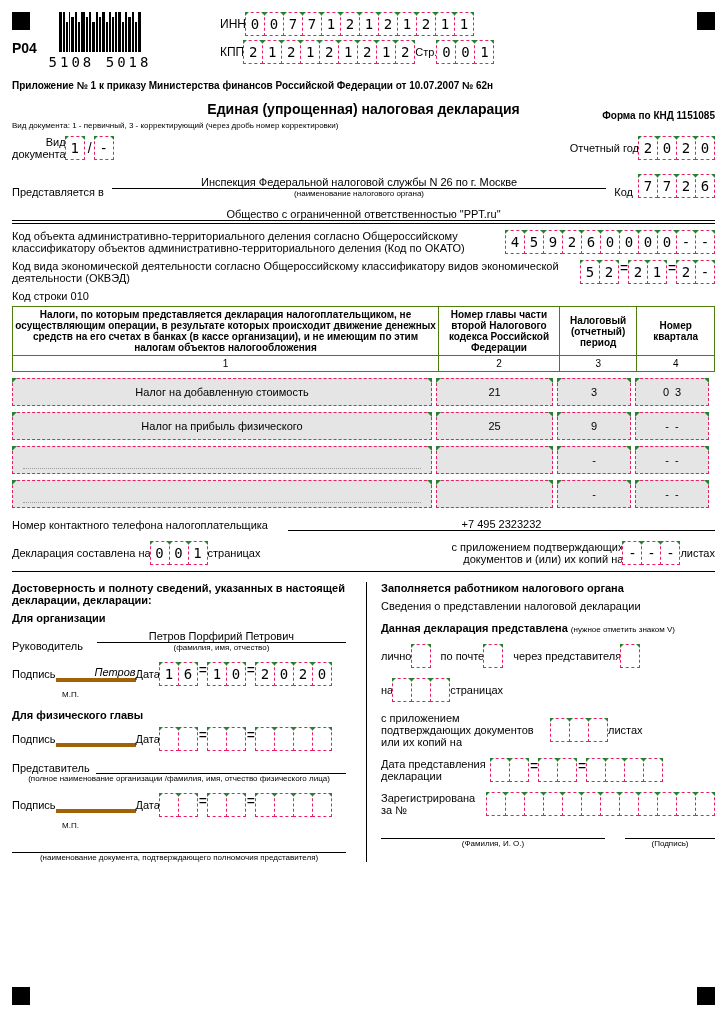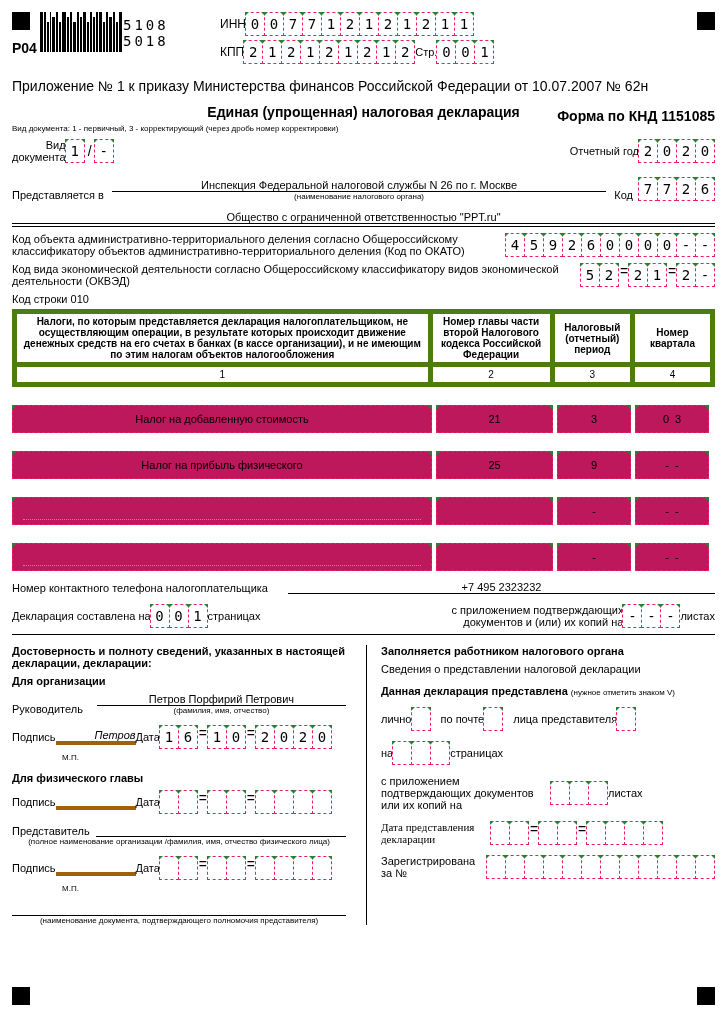--- a/index.html
+++ b/index.html
@@ -5,21 +5,21 @@
   body {
     font-family: Arial, sans-serif;
     font-size: 11px;
     margin: 0;
     padding: 12px;
     width: 703px;
     background: white;
     color: black;
   }
   .top-row { display: flex; align-items: flex-start; gap: 10px; }
-  .barcode-block { display: flex; flex-direction: row; align-items: center; width: 120px; }
+  .barcode-block { display: flex; flex-direction: column; align-items: center; width: 120px; }
   .barcode { display:flex; align-items:flex-end; height: 40px; gap:0;}
   .barcode div { background:black; width:2px; margin-right:1px; }
   .barcode-num { font-family: monospace; font-size:14px; letter-spacing:3px; margin-top:2px;}
   .p04 { font-size:14px; font-weight:bold; position:absolute; left:12px; top:40px;}
   .corner-sq { width:18px; height:18px; background:black; }
   .tl { position:absolute; left:12px; top:12px;}
   .tr { position:absolute; right:12px; top:12px;}
   .bl { position:absolute; left:12px; bottom:12px;}
   .br { position:absolute; right:12px; bottom:12px;}
   .inn-kpp { margin-left: 50px; }
@@ -40,32 +40,32 @@
     border-top:4px solid #2e7d32; border-right:4px solid transparent;
     width:0;height:0;
   }
   .cell::after {
     content:''; position:absolute; top:-1px; right:-1px;
     border-top:4px solid #2e7d32; border-left:4px solid transparent;
     width:0;height:0;
   }
   .sep { width:10px; text-align:center; font-size:14px;}
   .title-center { text-align:center; font-weight:bold; font-size:14px; margin:6px 0 4px;}
-  .small { font-size:14px; }
+  .small { font-size:10px;font-weight:bold; }
   .tiny { font-size:8px; }
   .right { text-align:right;}
   .line-under { border-bottom:1px solid black; }
   .flex-between { display:flex; justify-content:space-between; align-items:flex-end;}
   .mt4{margin-top:4px;} .mt6{margin-top:6px;} .mt10{margin-top:10px;}
   .tax-table { width:100%; border-collapse:collapse; margin-top:4px;}
-  .tax-table td, .tax-table th { border:5px solid #4d7c0f; font-size:10px; text-align:center; padding:2px;}
+  .tax-table td, .tax-table th { border:1px solid #4d7c0f; font-size:10px; text-align:center; padding:2px;}
   .wide-cell {
     border:1px dashed #e91e63; height:26px;
     display:flex; align-items:center; justify-content:center;
-    position:relative; background:#be185d;margin-top:12px;
+    position:relative; background:#e5e5e5;
   }
   .wide-cell::before { content:''; position:absolute; top:-1px; left:-1px; border-top:5px solid #2e7d32; border-right:5px solid transparent;}
   .wide-cell::after { content:''; position:absolute; top:-1px; right:-1px; border-top:5px solid #2e7d32; border-left:5px solid transparent;}
   .data-row { display:flex; gap:4px; margin-top:6px;}
   .col1{flex:0 0 418px;} .col2{flex:0 0 115px;} .col3{flex:0 0 72px;} .col4{flex:0 0 72px;}
   .two-col { display:flex; gap:20px; margin-top:10px;}
   .left-col, .right-col { flex:1; }
   .divider-v { border-left:1px solid black; padding-left:14px;}
   .sig-line { border-bottom:4px solid #a16207; display:inline-block; min-width:80px; text-align:right;}
   .italic { font-style:italic;}
@@ -416,21 +416,21 @@
     <div class="mt6">Сведения о представлении налоговой декларации</div>
     <div class="mt10">
       <b>Данная декларация представлена</b>
       <span class="tiny">(нужное отметить знаком V)</span>
     </div>
     <div class="field-row mt10">
       <span>лично</span>
       <div class="cell"></div>
       <span style="margin-left:10px;">по почте</span>
       <div class="cell"></div>
-      <span style="margin-left:10px;">лица представителя</span>
+      <span style="margin-left:10px;">через представителя</span>
       <div class="cell"></div>
     </div>
     <div class="field-row mt10">
       <span>на</span>
       <div class="cells" id="rpages-cells">
           <div class="cell"></div>
           <div class="cell"></div>
           <div class="cell"></div>
         </div>
       <span>страницах</span>
@@ -438,21 +438,21 @@
     <div class="field-row mt10">
       <span style="max-width:170px;">с приложением подтверждающих документов или их копий на</span>
       <div class="cells" id="rattach-cells">
           <div class="cell"></div>
           <div class="cell"></div>
           <div class="cell"></div>
         </div>
       <span>листах</span>
     </div>
     <div class="field-row mt10">
-      <span style="max-width:110px;font-family:Liberation Serif, serif;">Дата представления декларации</span>
+      <span style="max-width:110px;">Дата представления декларации</span>
       <div class="cells" id="rdate-cells">
           <div class="cell"></div>
           <div class="cell"></div>
           <span class="sep">=</span>
           <div class="cell"></div>
           <div class="cell"></div>
           <span class="sep">=</span>
           <div class="cell"></div>
           <div class="cell"></div>
           <div class="cell"></div>
@@ -469,14 +469,24 @@
           <div class="cell"></div>
           <div class="cell"></div>
           <div class="cell"></div>
           <div class="cell"></div>
           <div class="cell"></div>
           <div class="cell"></div>
           <div class="cell"></div>
           <div class="cell"></div>
         </div>
     </div>
+    <div class="flex-between mt10">
+      <div style="flex:1; margin-right:20px;">
+        <div class="line-under">&nbsp;</div>
+        <div class="tiny" style="text-align:center;">(Фамилия, И. О.)</div>
+      </div>
+      <div style="flex:0 0 90px;">
+        <div class="line-under">&nbsp;</div>
+        <div class="tiny" style="text-align:center;">(Подпись)</div>
+      </div>
+    </div>
   </div>
 </div>
 
 </body></html>

